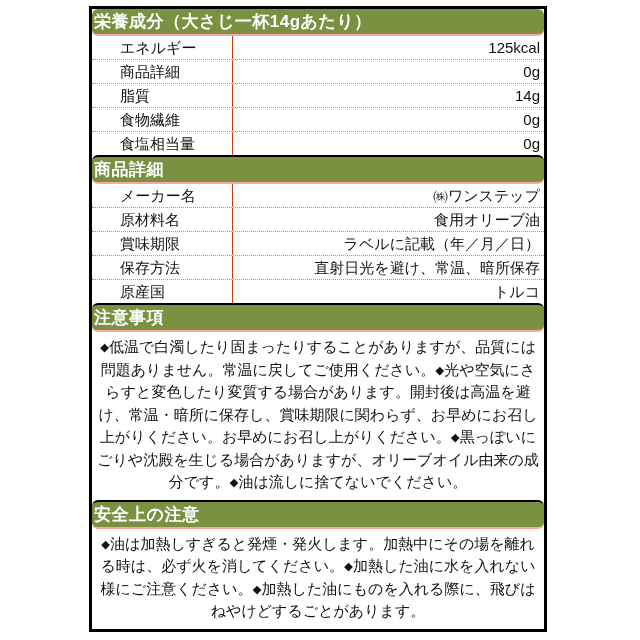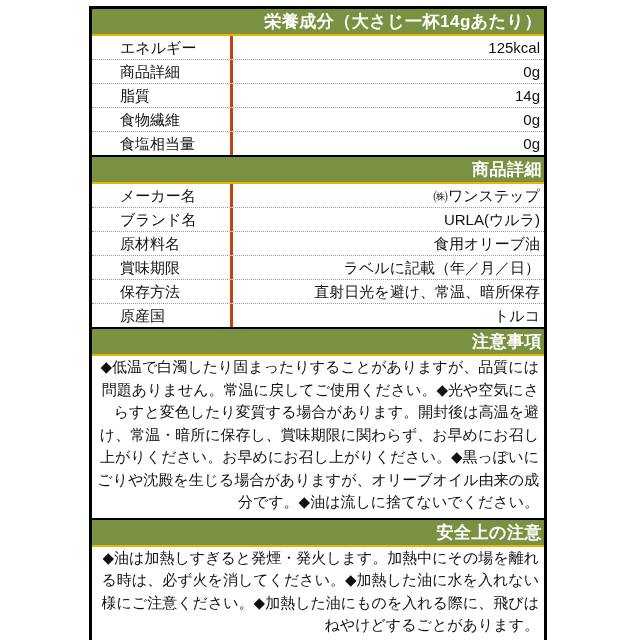--- a/index.html
+++ b/index.html
@@ -15,48 +15,50 @@
     width: 458px;
     border: 3px solid #000000;
     background: #ffffff;
   }
   .section-header {
     background: #7a9142;
     color: #ffffff;
     font-weight: bold;
     font-size: 17px;
     line-height: 23px;
-    text-align: right;
+    text-align: left;
     border-top: 2px solid #000000;
-    border-bottom: 2px solid #eab308;
+    border-bottom: 2px solid #fca5a5;
     padding: 1px 2px;
     letter-spacing: 0.5px;
+    border-radius: 6px;
   }
   .section-header.first { border-top: none; }
   .row { display: flex; align-items: stretch; border-top: 1px dotted #9a9a9a; }
   .row.first { border-top: none; }
   .cell { font-size: 15px; line-height: 21px; padding: 1px 4px; }
   .cell.label {
     width: 141px;
     flex: 0 0 141px;
-    border-right: 3px solid #c2410c;
+    border-right: 1px solid #c2410c;
     text-align: left;
     display: flex; flex-direction: column; justify-content: center; padding-left: 28px;
   }
   .cell.value {
     flex: 1;
     text-align: right;
     display: flex; flex-direction: column; justify-content: center;
   }
   .note-body {
     font-size: 15px;
     line-height: 22.5px;
-    padding: 0 5px 4px 5px;
-    text-align: right;
+    padding: 6px 5px 4px 5px;
+    text-align: center;
     word-break: break-all;
+    font-family: Liberation Mono, monospace;
   }
 </style>
 </head>
 <body>
 
 <div class="sheet">
 
   <div class="section-header first">栄養成分（大さじ一杯14gあたり）</div>
 
   <div>
@@ -83,24 +85,20 @@
   </div>
 
   <div class="section-header">商品詳細</div>
 
   <div>
     <div class="row first">
       <div class="cell label">メーカー名</div>
       <div class="cell value">㈱ワンステップ</div>
     </div>
     <div class="row">
-      <div class="cell label">ブランド名</div>
-      <div class="cell value">URLA(ウルラ)</div>
-    </div>
-    <div class="row">
       <div class="cell label">原材料名</div>
       <div class="cell value">食用オリーブ油</div>
     </div>
     <div class="row">
       <div class="cell label">賞味期限</div>
       <div class="cell value">ラベルに記載（年／月／日）</div>
     </div>
     <div class="row">
       <div class="cell label">保存方法</div>
       <div class="cell value">直射日光を避け、常温、暗所保存</div>

